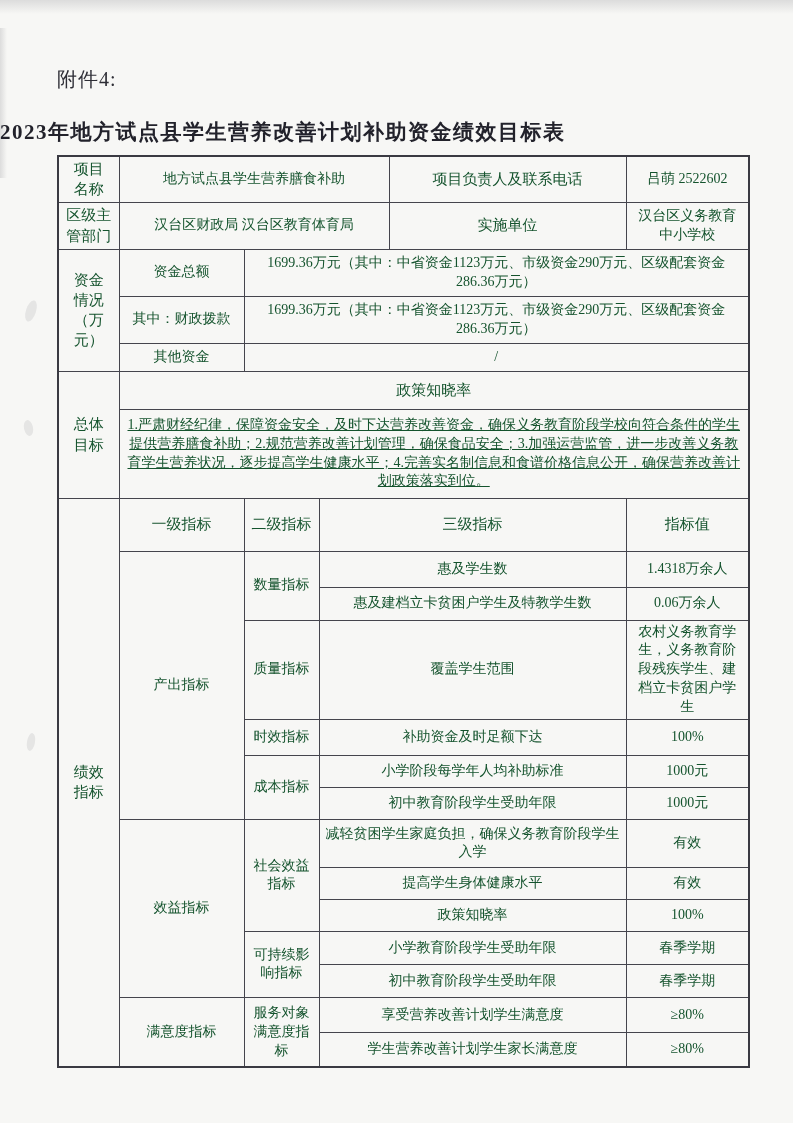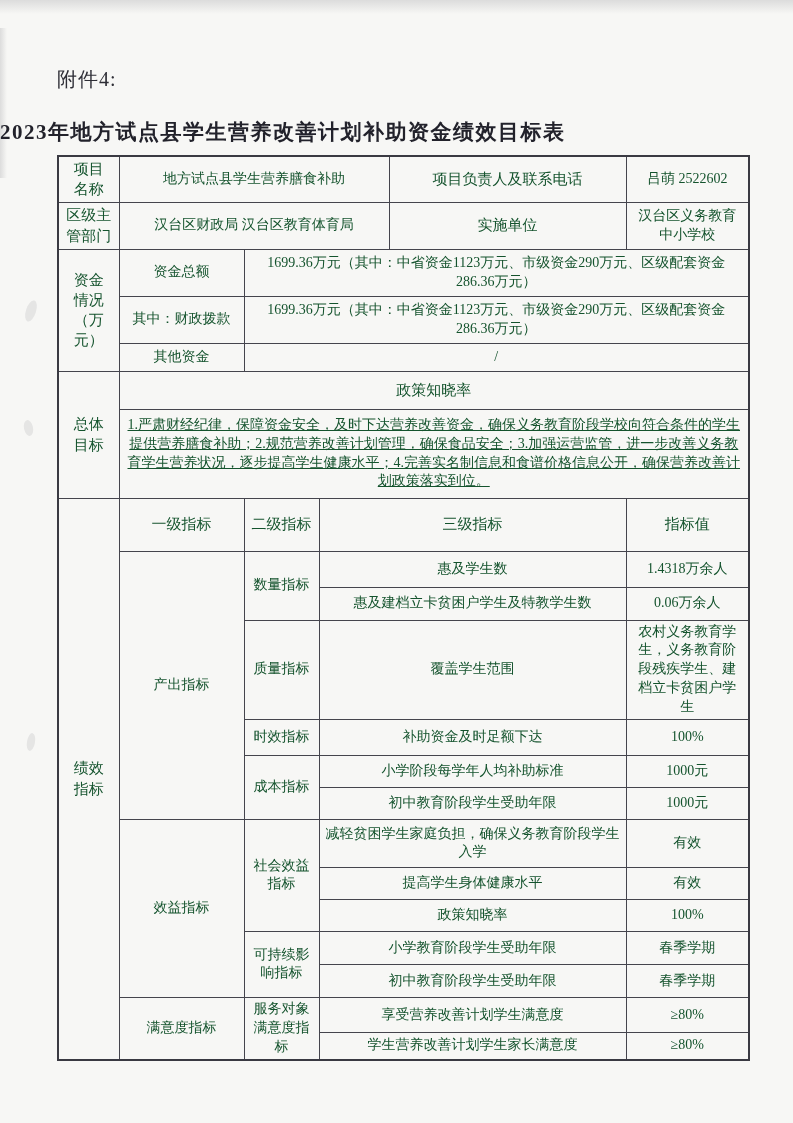--- a/index.html
+++ b/index.html
@@ -196,18 +196,18 @@
     <td>春季学期</td>
   </tr>
 
   <tr style="height:35px">
     <td rowspan="2" class="bold">满意度指标</td>
     <td rowspan="2" class="bold">服务对象满意度指标</td>
     <td colspan="2" class="left">享受营养改善计划学生满意度</td>
     <td>≥80%</td>
   </tr>
 
-  <tr style="height:27px">
+  <tr style="height:35px">
     <td colspan="2" class="left">学生营养改善计划学生家长满意度</td>
     <td>≥80%</td>
   </tr>
 </tbody>
   </table>
 
 </body></html>

